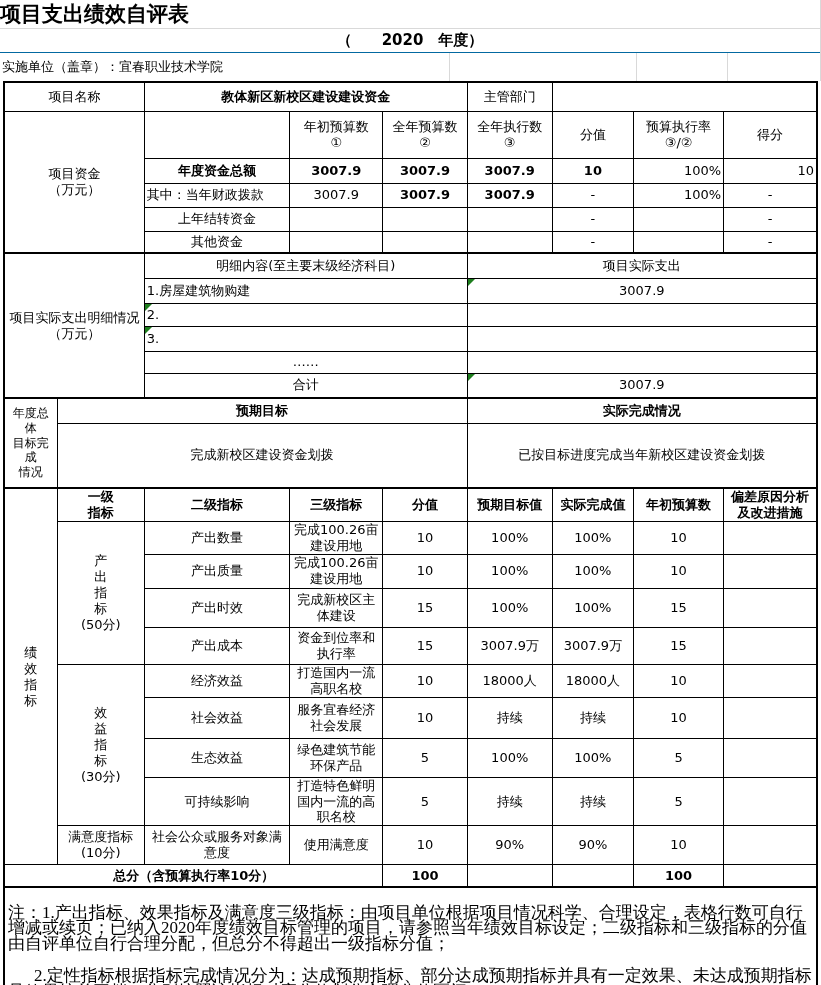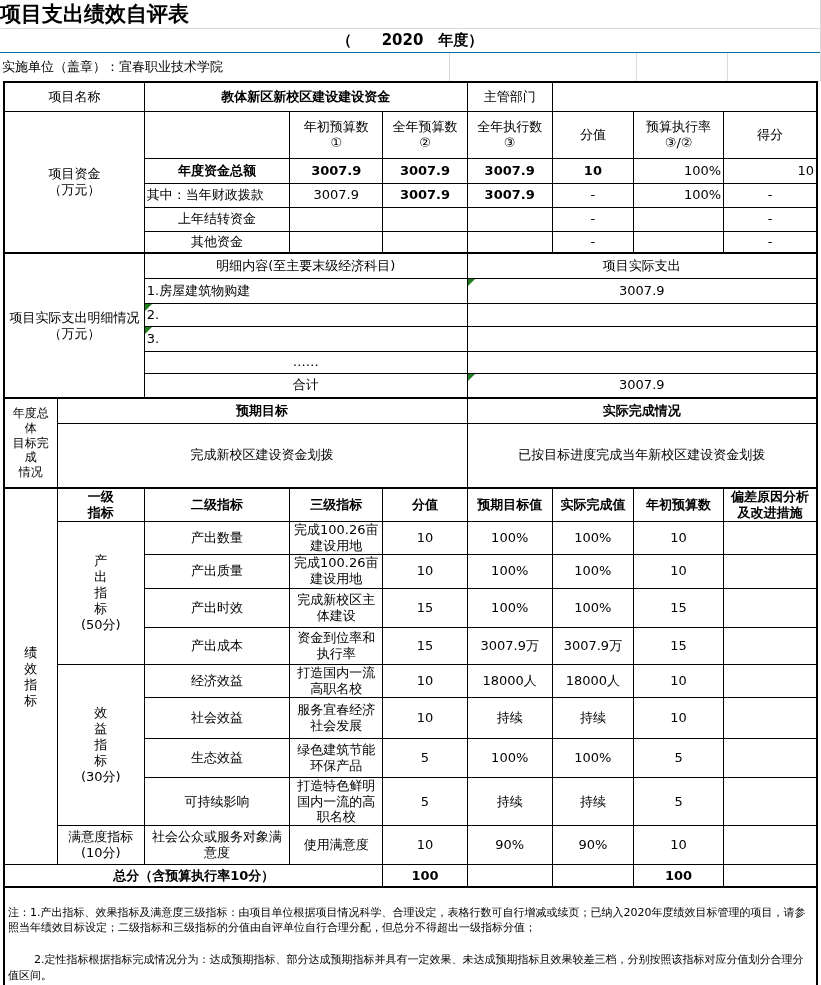--- a/index.html
+++ b/index.html
@@ -23,21 +23,21 @@
   tr.thick td{border-top-width:2px;}
   td.left{text-align:left;}
   td.right{text-align:right;}
   td.bold{font-weight:bold;text-align:center;}
   td.small{font-size:12px;margin-left:12px;}
   td.rel{position:relative;}
   .tri{position:absolute;top:0;left:0;width:0;height:0;
        border-top:7px solid #1e7e1e;border-right:7px solid transparent;}
 
   td.notes-cell{vertical-align:top;text-align:left;padding:1px 3px;}
-  .note{white-space:normal;font-size:11px;line-height:15.8px;}
+  .note{white-space:normal;font-size:17px;line-height:15.8px;font-family:Liberation Serif, serif;}
   .note.indent{text-indent:26px;}
 </style>
 </head>
 <body>
 
 <div class="sheet-top">
   <div class="title-row">项目支出绩效自评表</div>
   <div class="year-row">（　　2020　年度）</div>
   <div class="unit-row">
     <div class="uc uc1">实施单位（盖章）：宜春职业技术学院</div>

